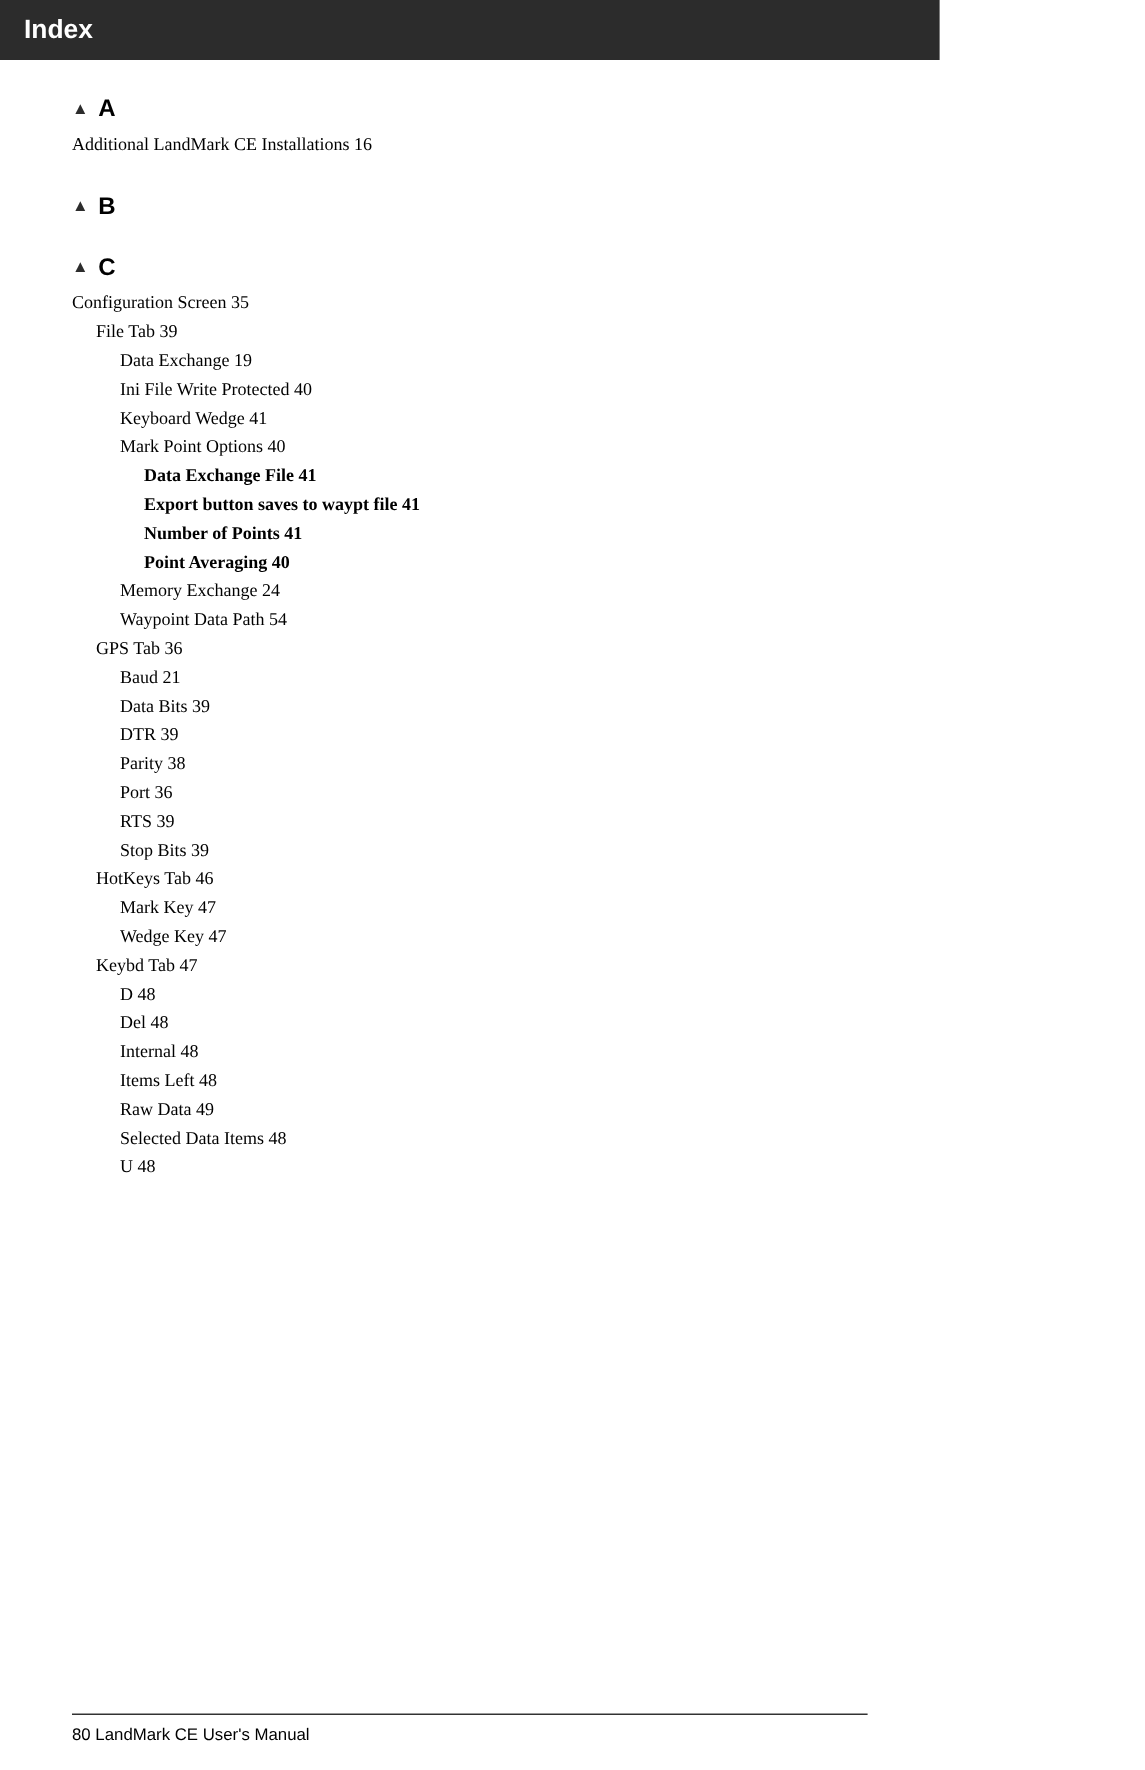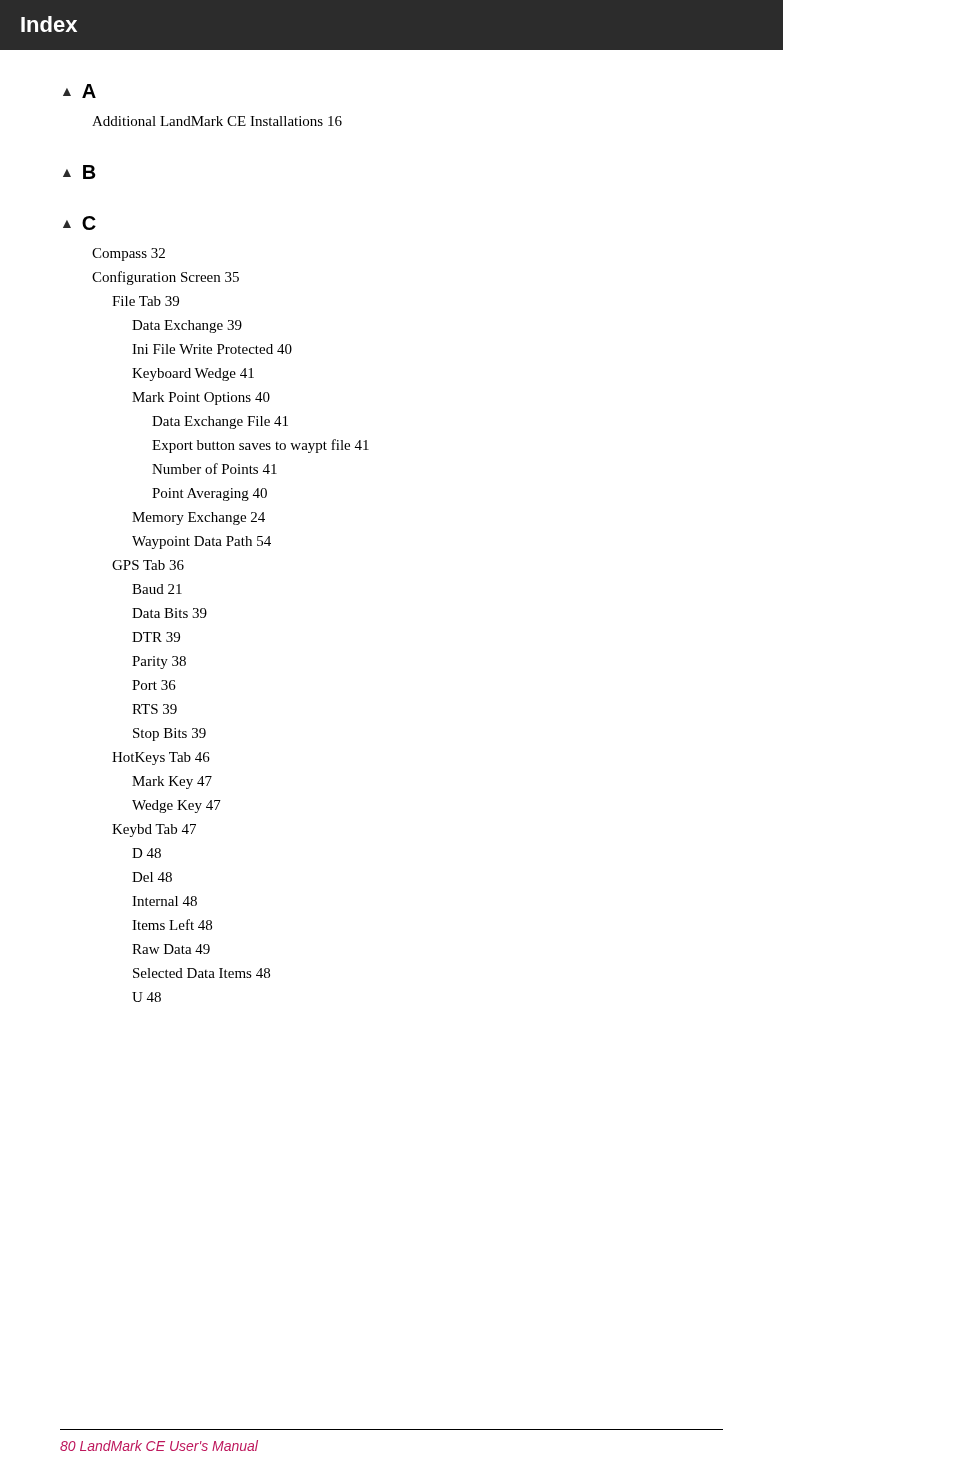--- a/index.html
+++ b/index.html
@@ -59,52 +59,51 @@
     }
 
     .section-letter {
       font-size: 20px;
       font-weight: bold;
       font-family: Arial, Helvetica, sans-serif;
     }
 
     .entry {
       line-height: 1.6;
-      margin-left: 32px;
     }
 
     .entry-line {
       display: block;
     }
 
     .indent-1 {
       padding-left: 20px;
     }
 
     .indent-2 {
       padding-left: 40px;
     }
 
     .indent-3 {
       padding-left: 60px;
+      font-weight: bold;
     }
 
     .footer {
       position: absolute;
       bottom: 20px;
       left: 60px;
       right: 60px;
       border-top: 1px solid #000;
       padding-top: 8px;
     }
 
     .footer-text {
-      font-style: italic;
       font-size: 14px;
-      color: #be185d;
+      color: #000000;
       font-family: Arial, Helvetica, sans-serif;
     }
   </style>
 </head>
 <body>
 
 <div class="page">
 
   <div class="header-bar">
     <span class="header-title">Index</span>
@@ -126,24 +125,23 @@
           <span class="triangle-icon">▲</span>
           <span class="section-letter">B</span>
         </div>
       </div>
       <div class="section">
         <div class="section-heading">
           <span class="triangle-icon">▲</span>
           <span class="section-letter">C</span>
         </div>
         <div class="entry">
-          <span class="entry-line">Compass  32</span>
           <span class="entry-line">Configuration Screen  35</span>
           <span class="entry-line indent-1">File Tab  39</span>
-          <span class="entry-line indent-2">Data Exchange  39</span>
+          <span class="entry-line indent-2">Data Exchange  19</span>
           <span class="entry-line indent-2">Ini File Write Protected  40</span>
           <span class="entry-line indent-2">Keyboard Wedge  41</span>
           <span class="entry-line indent-2">Mark Point Options  40</span>
           <span class="entry-line indent-3">Data Exchange File  41</span>
           <span class="entry-line indent-3">Export button saves to waypt file  41</span>
           <span class="entry-line indent-3">Number of Points  41</span>
           <span class="entry-line indent-3">Point Averaging  40</span>
           <span class="entry-line indent-2">Memory Exchange  24</span>
           <span class="entry-line indent-2">Waypoint Data Path  54</span>
           <span class="entry-line indent-1">GPS Tab  36</span>

